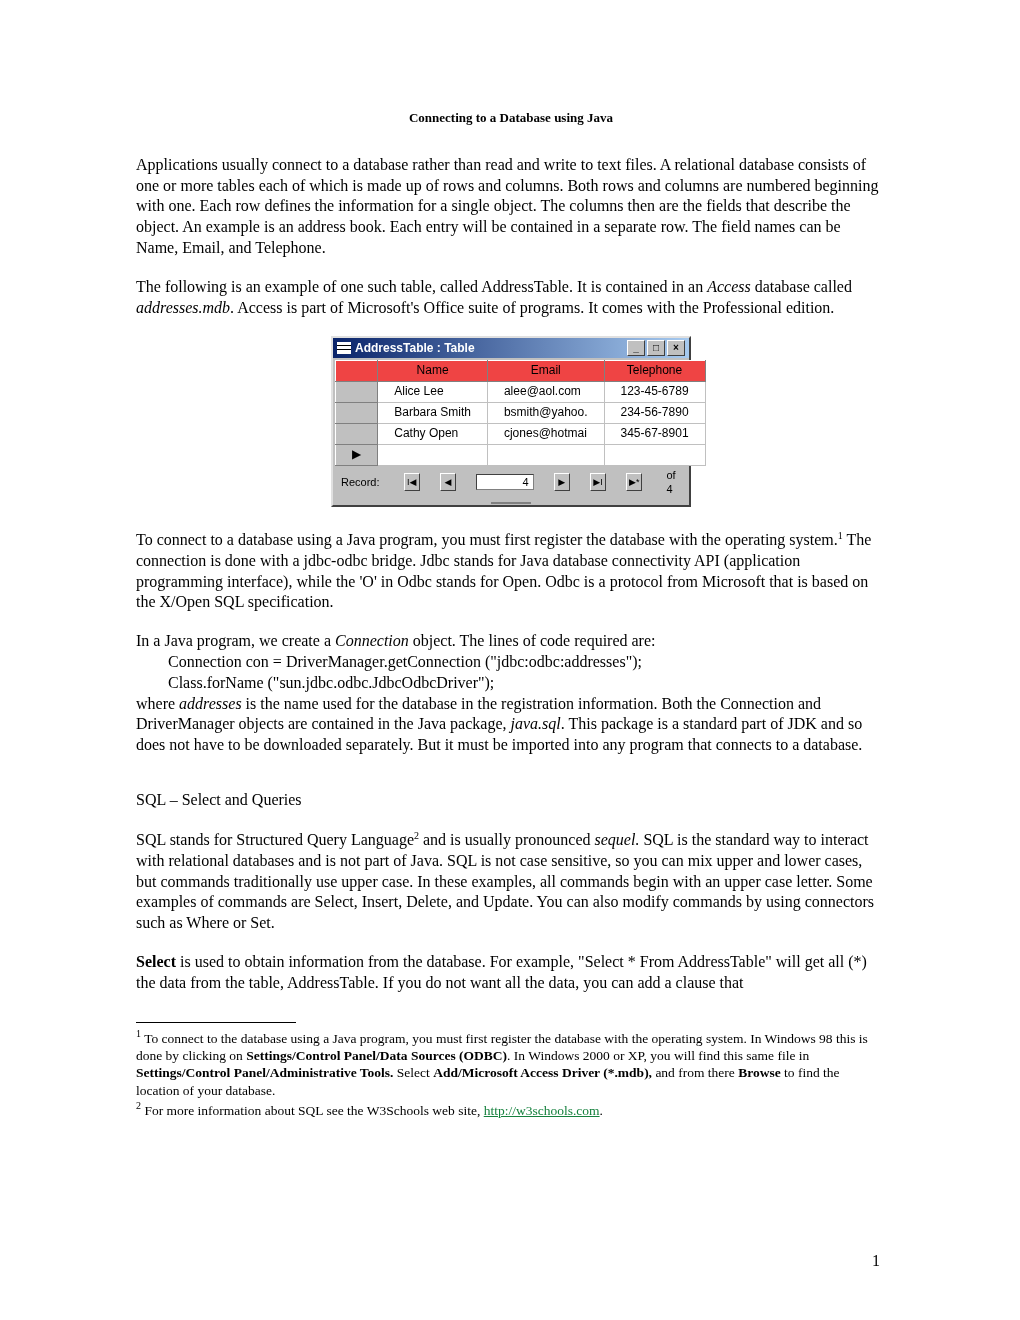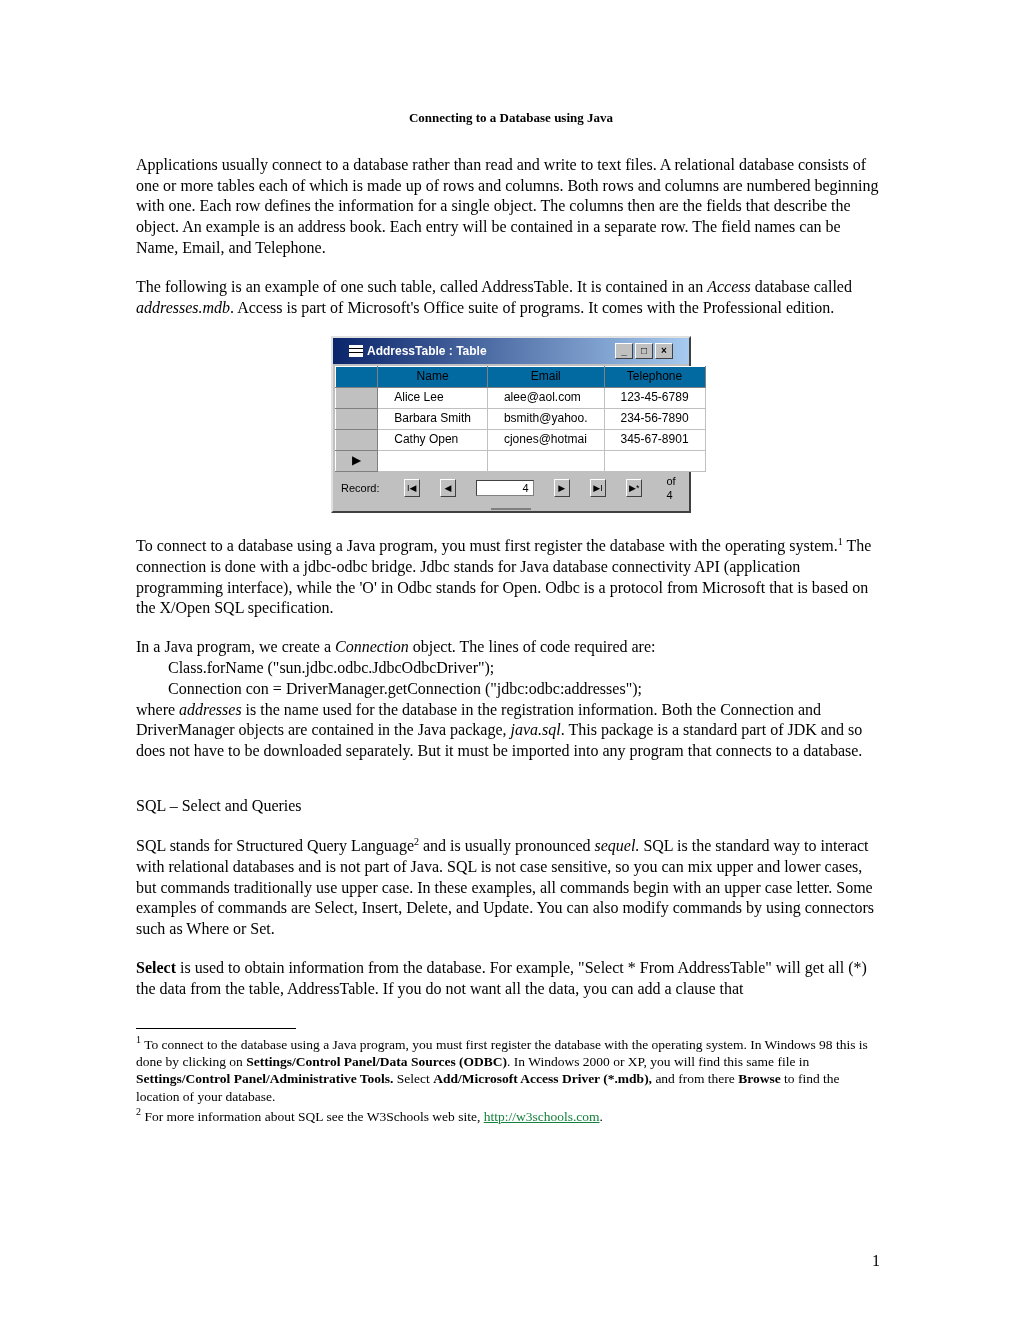--- a/index.html
+++ b/index.html
@@ -59,22 +59,22 @@
     border-right-color: #404040;
     background: #c0c0c0;
     font-family: Tahoma, Arial, sans-serif;
     font-size: 12px;
   }
   .titlebar {
     display: flex;
     align-items: center;
     background: linear-gradient(to right,#0a246a,#a6caf0);
     color: #fff;
-    height: 26px;
-    padding: 0 16px;
+    height: 20px;
+    padding: 0 4px;
     font-weight: bold;
   }
   .titlebar .tbl-icon {
     width: 14px; height: 12px;
     background: #fff;
     margin-right: 4px;
     position: relative;
   }
   .titlebar .tbl-icon::before,
   .titlebar .tbl-icon::after {
@@ -94,21 +94,21 @@
     color:#000; font-family: Arial; font-size:10px; font-weight:bold; line-height:1;
   }
   .access-body { padding: 2px; }
   table.access-table {
     width: 100%;
     border-collapse: collapse;
     background: #fff;
     font-size: 12px;
   }
   table.access-table th {
-    background: #0369a1;
+    background: #ef4444;
     border: 1px solid #808080;
     border-top-color:#fff; border-left-color:#fff;
     font-weight: normal;
     padding: 2px 14px;
     text-align: center;
   }
   table.access-table th.rowsel { width: 20px; }
   table.access-table td {
     border: 1px solid #c0c0c0;
     padding: 2px 16px;
@@ -225,22 +225,22 @@
     <div class="handle"></div>
   </div>
 
   <p>
     <span>To connect to a database using a Java program, you must first register the database with the operating system.</span><span class="sup">1</span><span>   The connection is done with a jdbc-odbc bridge.  Jdbc stands for Java database connectivity API (application programming interface), while the 'O' in Odbc stands for Open.  Odbc is a protocol from Microsoft that is based on the X/Open SQL specification.</span>
   </p>
 
   <p style="margin-bottom:0">
     <span>In a Java program, we create a </span><span class="italic">Connection</span><span> object.  The lines of code required are:</span>
   </p>
+  <div class="indent">Connection con = DriverManager.getConnection ("jdbc:odbc:addresses");</div>
   <div class="indent">Class.forName ("sun.jdbc.odbc.JdbcOdbcDriver");</div>
-  <div class="indent">Connection con = DriverManager.getConnection ("jdbc:odbc:addresses");</div>
   <p>
     <span>where </span><span class="italic">addresses</span><span> is the name used for the database in the registration information.  Both the Connection and DriverManager objects are contained in the Java package, </span><span class="italic">java.sql</span><span>.  This package is a standard part of JDK and so does not have to be downloaded separately.  But it must be imported into any program that connects to a database.</span>
   </p>
 
   <div class="section-head">SQL – Select and Queries</div>
 
   <p>
     <span>SQL stands for Structured Query Language</span><span class="sup">2</span><span> and is usually pronounced </span><span class="italic">sequel.</span><span>  SQL is the standard way to interact with relational databases and is not part of Java.   SQL is not case sensitive, so you can mix upper and lower cases, but commands traditionally use upper case.  In these examples, all commands begin with an upper case letter.  Some examples of commands are Select, Insert, Delete, and Update.  You can also modify commands by using connectors such as Where or Set.</span>
   </p>
 

